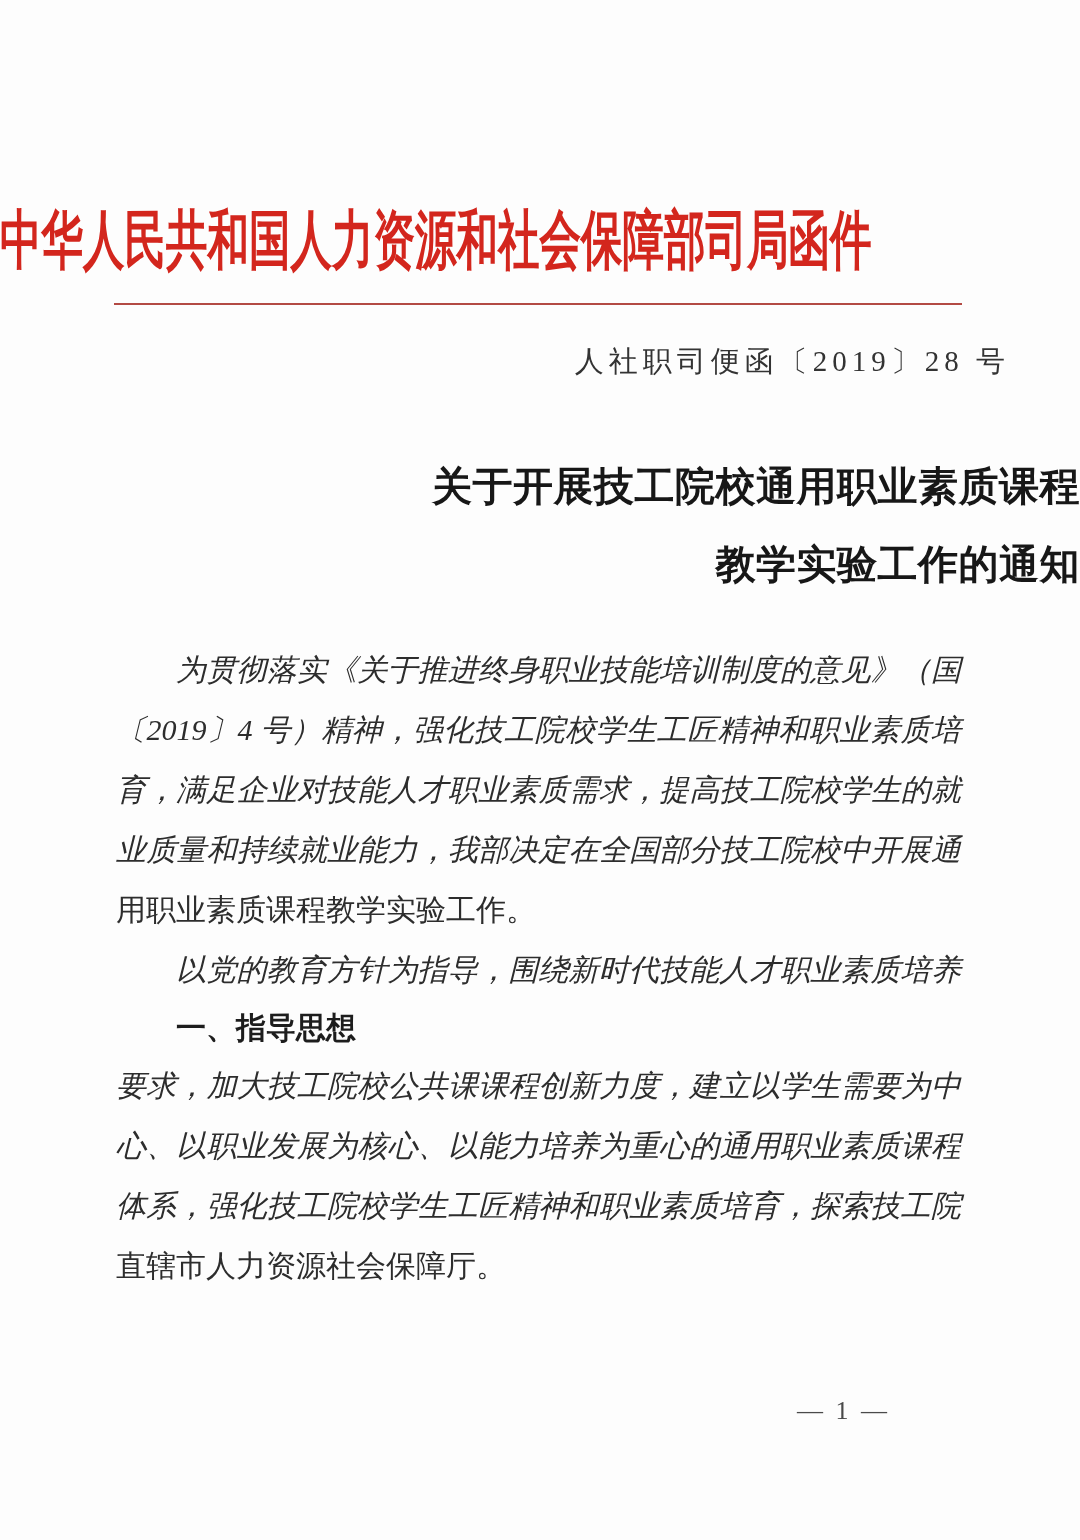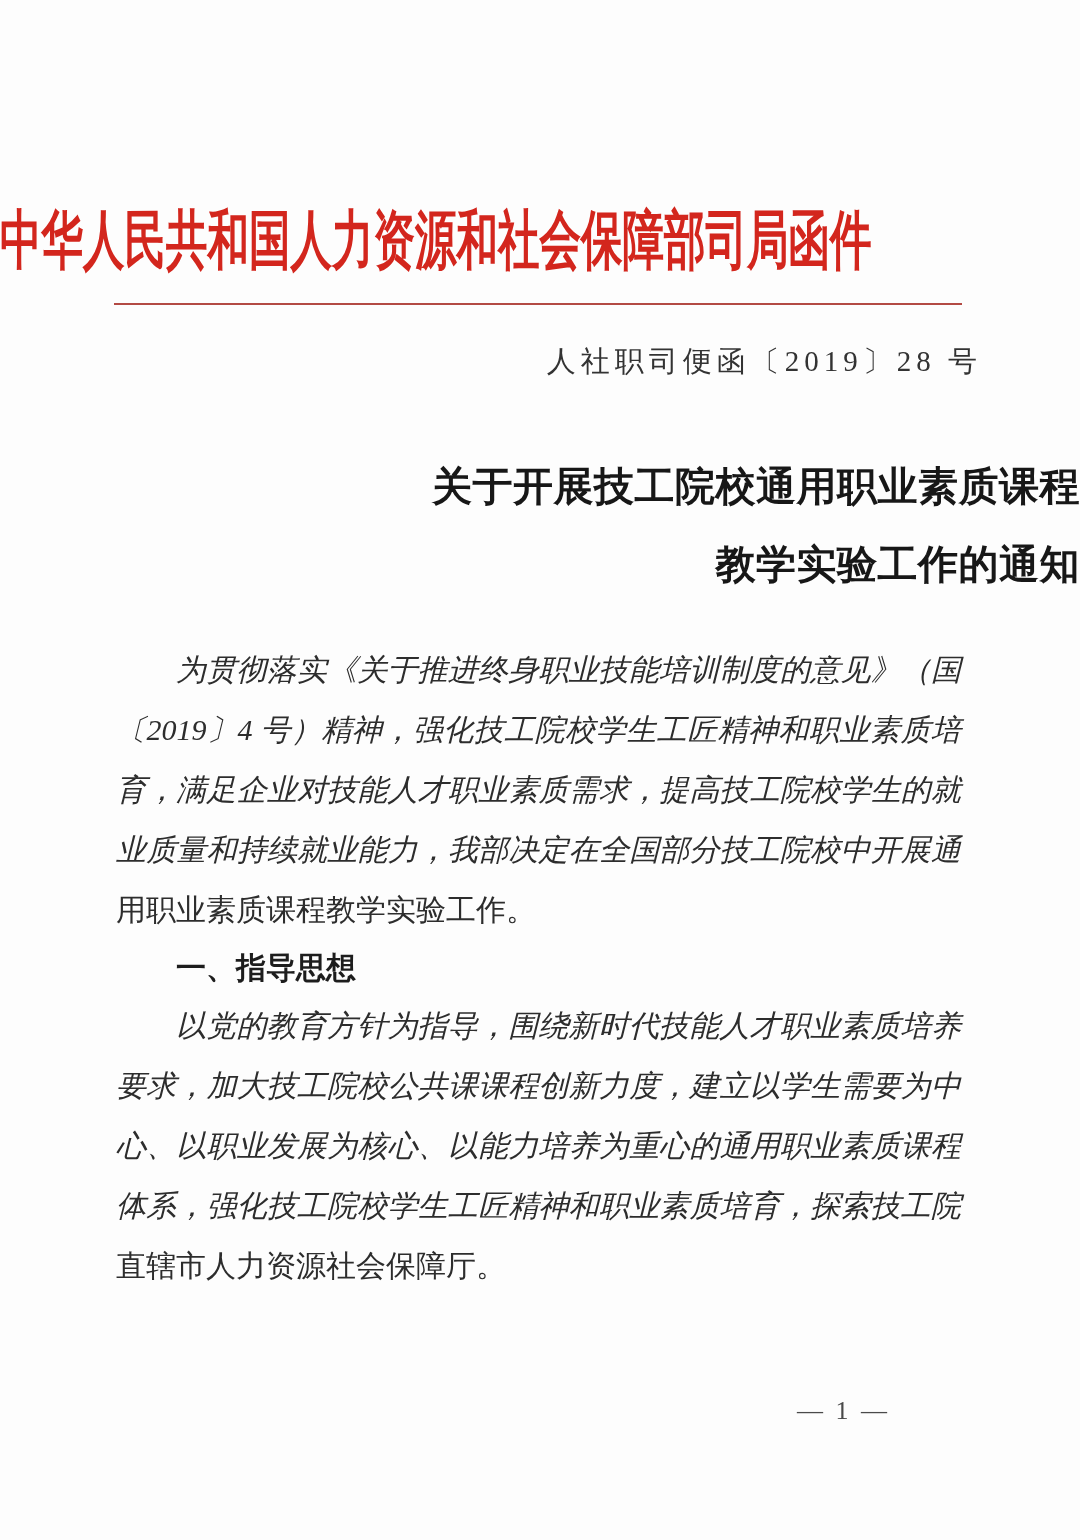--- a/index.html
+++ b/index.html
@@ -27,21 +27,21 @@
     transform: scaleY(1.55); transform-origin: 50% 50%;
     white-space: nowrap;
   }
   .red-line {
     position: absolute; top: 303px; left: 114px;
     width: 848px; height: 2px;
     background: var(--divider-red, #b34a44);
   }
   .doc-number {
     position: absolute; top: 342px; left: 0; width: 100%;
-    box-sizing: border-box; padding-right: 98px;
+    box-sizing: border-box; padding-right: 70px;
     text-align: right;
     font-size: 29px; letter-spacing: 5px; color: #333333;
   }
   .doc-title {
     position: absolute; top: 448px; left: 0; width: 100%; margin: 0;
     text-align: right;
     font-size: 40px; font-weight: 700; color: #171717;
     line-height: 78px; letter-spacing: 0.5px;
   }
   
@@ -86,23 +86,23 @@
   </h1>
 
   <main class="body-block">
 
     <div class="bline just first">为贯彻落实《关于推进终身职业技能培训制度的意见》（国</div>
     <div class="bline just">〔2019〕4 号）精神，强化技工院校学生工匠精神和职业素质培</div>
     <div class="bline just">育，满足企业对技能人才职业素质需求，提高技工院校学生的就</div>
     <div class="bline just">业质量和持续就业能力，我部决定在全国部分技工院校中开展通</div>
     <div class="bline">用职业素质课程教学实验工作。</div>
 
+    <div class="bline just first">以党的教育方针为指导，围绕新时代技能人才职业素质培养</div>
+
     <div class="bline heading">一、指导思想</div>
-
-    <div class="bline just first">以党的教育方针为指导，围绕新时代技能人才职业素质培养</div>
     <div class="bline just">要求，加大技工院校公共课课程创新力度，建立以学生需要为中</div>
     <div class="bline just">心、以职业发展为核心、以能力培养为重心的通用职业素质课程</div>
     <div class="bline just">体系，强化技工院校学生工匠精神和职业素质培育，探索技工院</div>
     <div class="bline">直辖市人力资源社会保障厅。</div>
   </main>
 
   <footer class="page-num">— 1 —</footer>
 
 </div>
 

